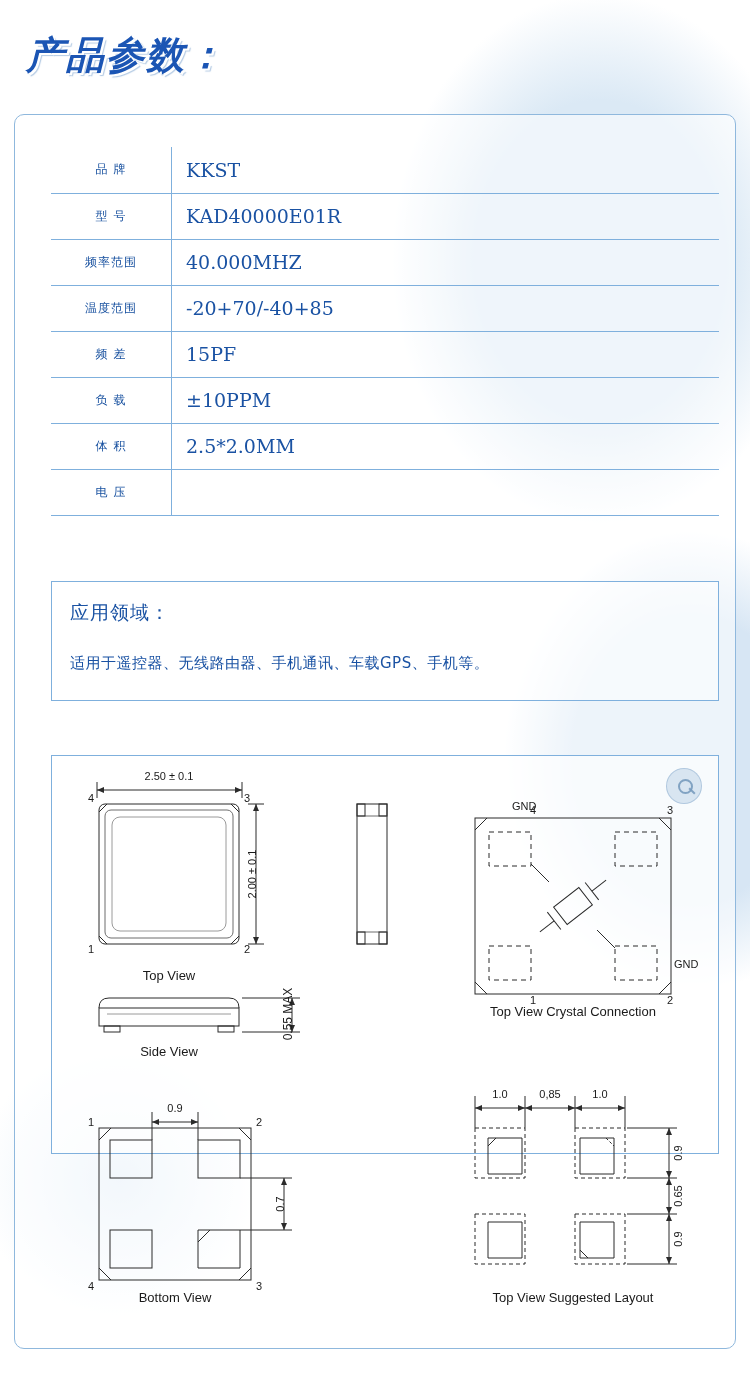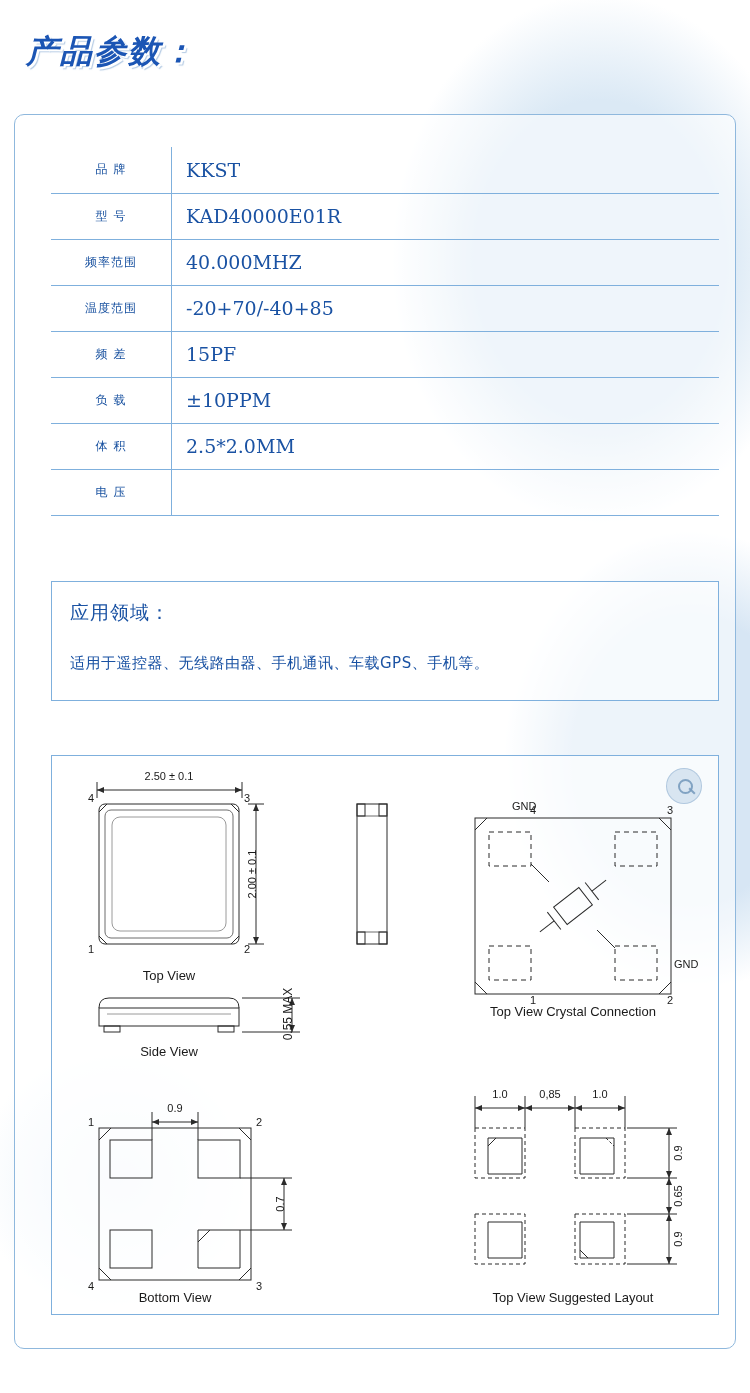--- a/index.html
+++ b/index.html
@@ -27,21 +27,21 @@
       linear-gradient(#ffffff, #ffffff);
     box-sizing: border-box;
   }
 
   .title {
     position: absolute;
     left: 26px;
     top: 30px;
     font-family: "DejaVu Sans", sans-serif;
     font-weight: bold;
-    font-size: 32px;
+    font-size: 38px;
     letter-spacing: 2px;
     color: #1b55b4;
     text-shadow: 2px 2px 0 #ffffff, 3px 3px 1px rgba(120,160,205,0.55);
     font-style: italic;
   }
 
   .outer-card {
     position: absolute;
     left: 14px;
     top: 114px;
@@ -128,21 +128,21 @@
     font-family: "DejaVu Sans", sans-serif;
     letter-spacing: 0.5px;
   }
 
   
   .draw-box {
     position: absolute;
     left: 36px;
     top: 640px;
     width: 668px;
-    height: 560px;
+    height: 399px;
     border: 1px solid #7fb0dd;
     box-sizing: border-box;
     background: rgba(255,255,255,0.62);
   }
   .draw-box svg { display: block; }
 
   .wm-badge {
     position: absolute;
     right: 16px;
     top: 12px;

